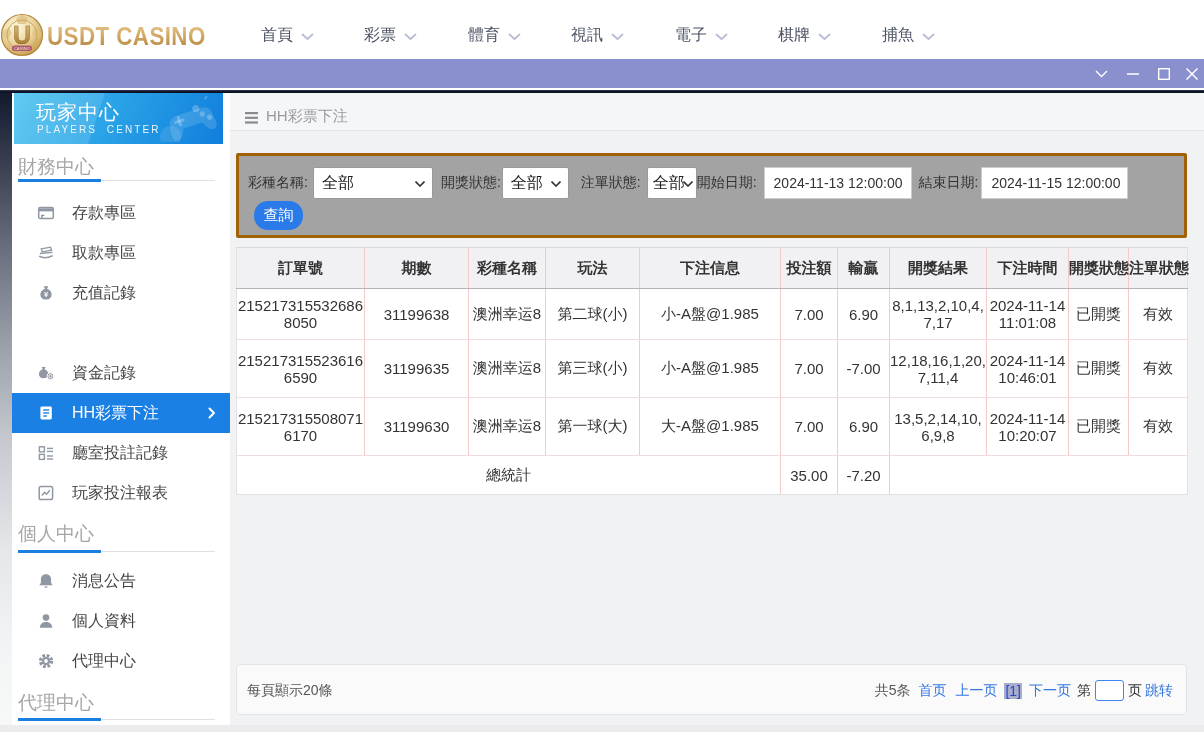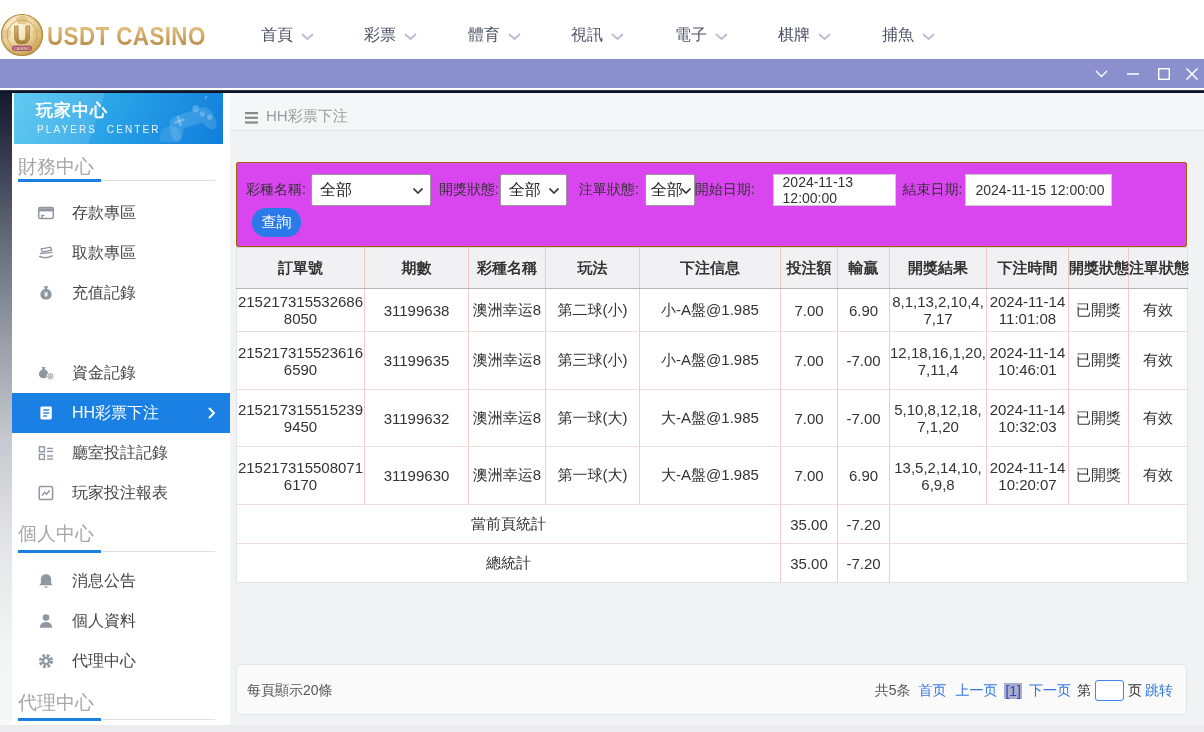--- a/index.html
+++ b/index.html
@@ -14,39 +14,39 @@
 #purple{position:absolute;left:0;top:59px;width:1204px;height:29px;background:#8a90cd}
 #winbtns{position:absolute;right:0;top:59px;height:29px;display:flex;align-items:center}
 #winbtns .wb{width:31px;display:flex;justify-content:center}
 #darkline{position:absolute;left:0;top:90px;width:1204px;height:3px;background:linear-gradient(180deg,#39405a 0%,#10182e 45%,#0b0f1d 100%)}
 
 #lstrip{position:absolute;left:0;top:93px;width:12px;height:632px;background:linear-gradient(180deg,#131a2e 0%,#3c4254 12%,#6a707f 25%,#9ba0aa 40%,#c6c9cf 55%,#e4e6e9 72%,#f3f4f5 88%,#f7f8f8 100%)}
 
 #sidebar{position:absolute;left:12px;top:93px;width:218px;height:632px;background:#fff}
 #bluehead{position:absolute;left:2px;top:0;width:209px;height:51px;background:linear-gradient(115deg,#4ac3ef 0%,#2aa3e7 45%,#107edc 100%);overflow:hidden}
 #bluehead .sheen{position:absolute;left:0;top:0;width:100%;height:100%;background:linear-gradient(108deg,rgba(255,255,255,.12) 40%,rgba(255,255,255,0) 40.5%)}
-#bluehead h1{position:absolute;left:22px;top:6px;font-size:17px;font-weight:bold;color:#fff;letter-spacing:1px}
+#bluehead h1{position:absolute;left:22px;top:6px;font-size:20px;font-weight:normal;color:#fff;letter-spacing:1px}
 #bluehead .sub{position:absolute;left:23px;top:31px;font-size:10px;color:#eaf6ff;letter-spacing:2.1px}
 .sect{position:absolute;left:6px;font-size:19px;color:#a6a6a6}
 .sectline{position:absolute;left:6px;width:197px;height:3px}
 .sectline .b{position:absolute;left:0;top:0;width:83px;height:3px;background:#1a7fe0}
 .sectline .g{position:absolute;left:83px;top:1px;width:114px;height:1px;background:#dfe0e2}
 .mitem{position:absolute;left:0;width:218px;height:40px;display:flex;align-items:center;font-size:16px;color:#454545}
 .mitem .ic{width:18px;height:18px;margin-left:25px;color:#8f97a2;flex:none}
 .mitem .tx{margin-left:17px}
 .mitem.sel{background:#1b80e3;color:#fff}
 .mitem.sel .ic{color:#fff}
 .mitem.sel .arr{position:absolute;right:14px;top:14px}
 
 #main{position:absolute;left:230px;top:93px;width:974px;height:632px;background:#f0f2f4}
 #crumb{position:absolute;left:0;top:0;width:974px;height:38px;background:#f5f6f8;border-bottom:1px solid #e3e4e6}
 #crumb .ham{position:absolute;left:15px;top:17px}
 #crumb .t{position:absolute;left:36px;top:14px;font-size:15px;color:#9a9a9a}
 
-#filter{position:absolute;left:6px;top:69px;width:951px;height:85px;background:#d946ef;border:1px solid #a16207;border-radius:2px}
+#filter{position:absolute;left:6px;top:60px;width:951px;height:85px;background:#a3a3a3;border:3px solid #a16207;border-radius:2px}
 #frow{position:absolute;left:0;top:11px;width:100%;height:32px;display:flex;align-items:center;font-size:14px;color:#333}
 .flab{flex:none}
 .fsel{flex:none;height:32px;border:1px solid #999;border-radius:2px;background:#fff;display:flex;align-items:center;font-size:16px;color:#222;padding-left:8px;position:relative}
 .fsel svg{position:absolute;right:7px;top:13px}
 .finp{flex:none;height:32px;border:1px solid #ccc;background:#fff;display:flex;align-items:center;font-size:14px;color:#333;padding-left:9px}
 #qbtn{position:absolute;left:15px;top:45px;width:49px;height:29px;background:#2a7ae9;border-radius:14px;color:#fff;font-size:15px;display:flex;align-items:center;justify-content:center}
 
 #tbl{position:absolute;left:6px;top:154px;width:951px;border-collapse:collapse;table-layout:fixed;font-size:15px;color:#333}
 #tbl td,#tbl th{border:1px solid #f2caca;text-align:center;vertical-align:middle;padding:0;overflow:hidden}
 #tbl th{background:#f1f1f3;font-weight:bold;white-space:nowrap;overflow:visible;border-top:1px solid #d9d9db;border-bottom:1px solid #b5b5b9}
@@ -278,21 +278,21 @@
           </svg></span>
       <span class="flab" style="margin-left:8px">開獎狀態:</span>
       <span class="fsel" style="margin-left:1px;width:67px">全部<svg width="10" height="6">
             <polyline points="0.5,0.5 5,5 9.5,0.5" fill="none" stroke="#333" stroke-width="1.6"></polyline>
           </svg></span>
       <span class="flab" style="margin-left:12px">注單狀態:</span>
       <span class="fsel" style="margin-left:6px;width:50px;padding-left:5px">全部<svg style="right:3px" width="10" height="6">
             <polyline points="0.5,0.5 5,5 9.5,0.5" fill="none" stroke="#333" stroke-width="1.6"></polyline>
           </svg></span>
       <span class="flab" style="">開始日期:</span>
-      <span class="finp" style="margin-left:18px;width:123px">2024-11-13 12:00:00</span>
+      <span class="finp" style="margin-left:7px;width:148px">2024-11-13 12:00:00</span>
       <span class="flab" style="margin-left:7px">結束日期:</span>
       <span class="finp" style="margin-left:3px;width:147px">2024-11-15 12:00:00</span>
     </div>
     <div id="qbtn">查詢</div>
   </div>
   <table id="tbl">
     <colgroup>
         <col style="width:128px">
         <col style="width:104px">
         <col style="width:77px">
@@ -312,21 +312,21 @@
           <th>彩種名稱</th>
           <th>玩法</th>
           <th>下注信息</th>
           <th>投注額</th>
           <th>輸贏</th>
           <th>開獎結果</th>
           <th>下注時間</th>
           <th>開獎狀態</th>
           <th>注單狀態</th>
         </tr>
-    <tr style="height:43px">
+    <tr style="height:51px">
           <td>215217315532686<br>8050</td>
           <td>31199638</td>
           <td>澳洲幸运8</td>
           <td>第二球(小)</td>
           <td>小-A盤@1.985</td>
           <td>7.00</td>
           <td>6.90</td>
           <td>8,1,13,2,10,4,<br>7,17</td>
           <td>2024-11-14<br>11:01:08</td>
           <td>已開獎</td>
@@ -338,51 +338,32 @@
           <td>澳洲幸运8</td>
           <td>第三球(小)</td>
           <td>小-A盤@1.985</td>
           <td>7.00</td>
           <td>-7.00</td>
           <td>12,18,16,1,20,<br>7,11,4</td>
           <td>2024-11-14<br>10:46:01</td>
           <td>已開獎</td>
           <td>有效</td>
         </tr>
-    <tr style="height:57px">
-          <td>215217315515239<br>9450</td>
-          <td>31199632</td>
-          <td>澳洲幸运8</td>
-          <td>第一球(大)</td>
-          <td>大-A盤@1.985</td>
-          <td>7.00</td>
-          <td>-7.00</td>
-          <td>5,10,8,12,18,<br>7,1,20</td>
-          <td>2024-11-14<br>10:32:03</td>
-          <td>已開獎</td>
-          <td>有效</td>
-        </tr>
     <tr style="height:58px">
           <td>215217315508071<br>6170</td>
           <td>31199630</td>
           <td>澳洲幸运8</td>
           <td>第一球(大)</td>
           <td>大-A盤@1.985</td>
           <td>7.00</td>
           <td>6.90</td>
           <td>13,5,2,14,10,<br>6,9,8</td>
           <td>2024-11-14<br>10:20:07</td>
           <td>已開獎</td>
           <td>有效</td>
-        </tr>
-    <tr style="height:39px">
-          <td colspan="5">當前頁統計</td>
-          <td>35.00</td>
-          <td>-7.20</td>
-          <td colspan="4"></td>
         </tr>
     <tr class="last" style="height:39px">
           <td colspan="5">總統計</td>
           <td>35.00</td>
           <td>-7.20</td>
           <td colspan="4"></td>
         </tr>
   </tbody>
     </table>
   <div id="pfoot">

